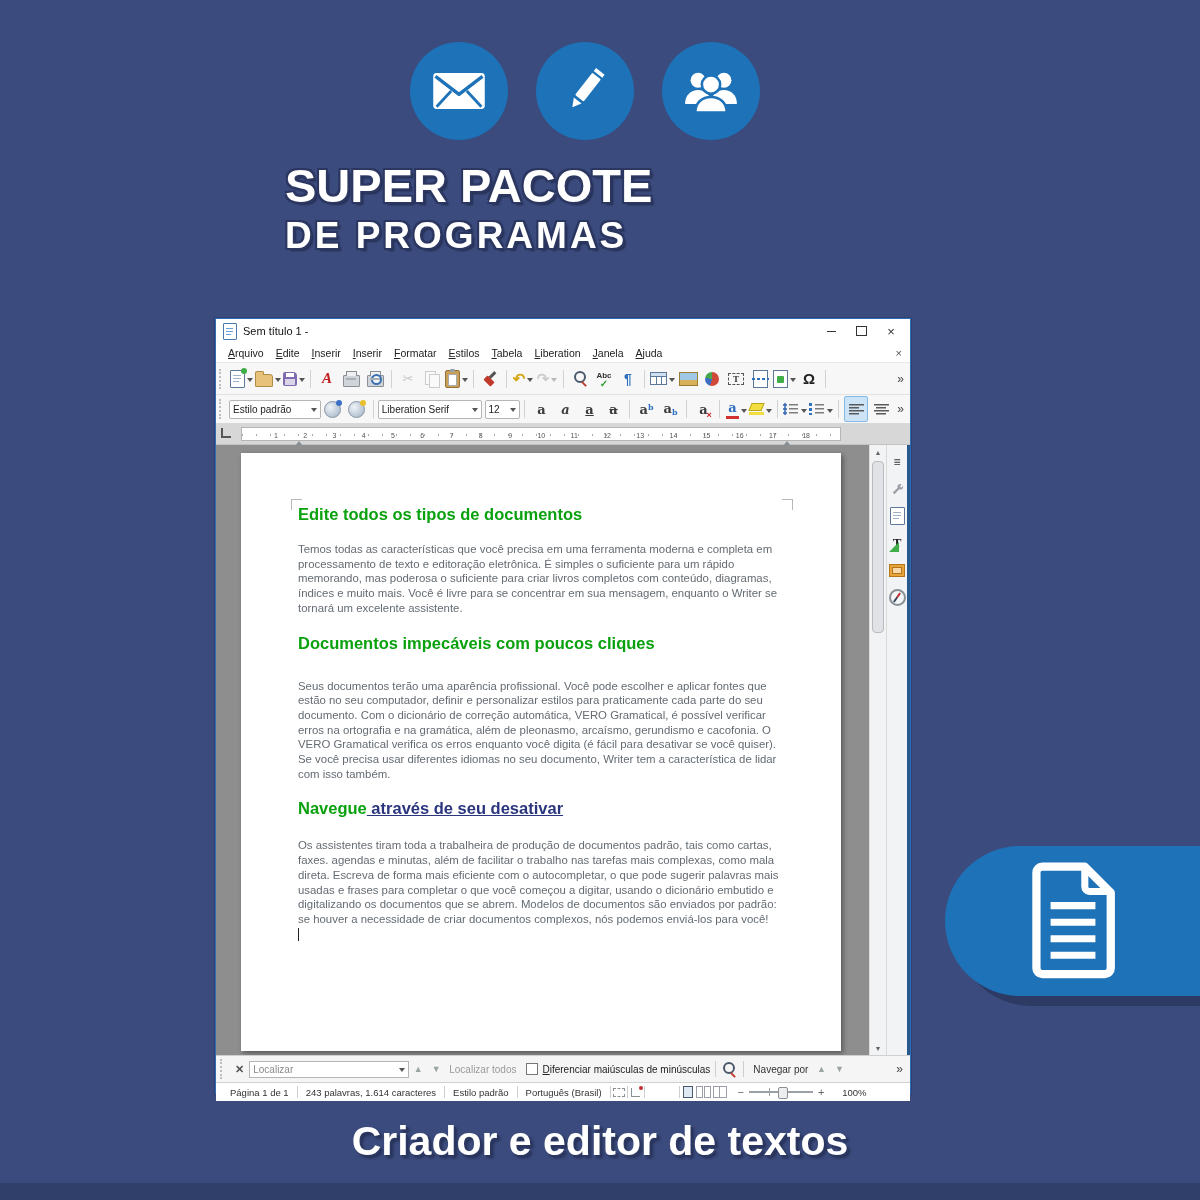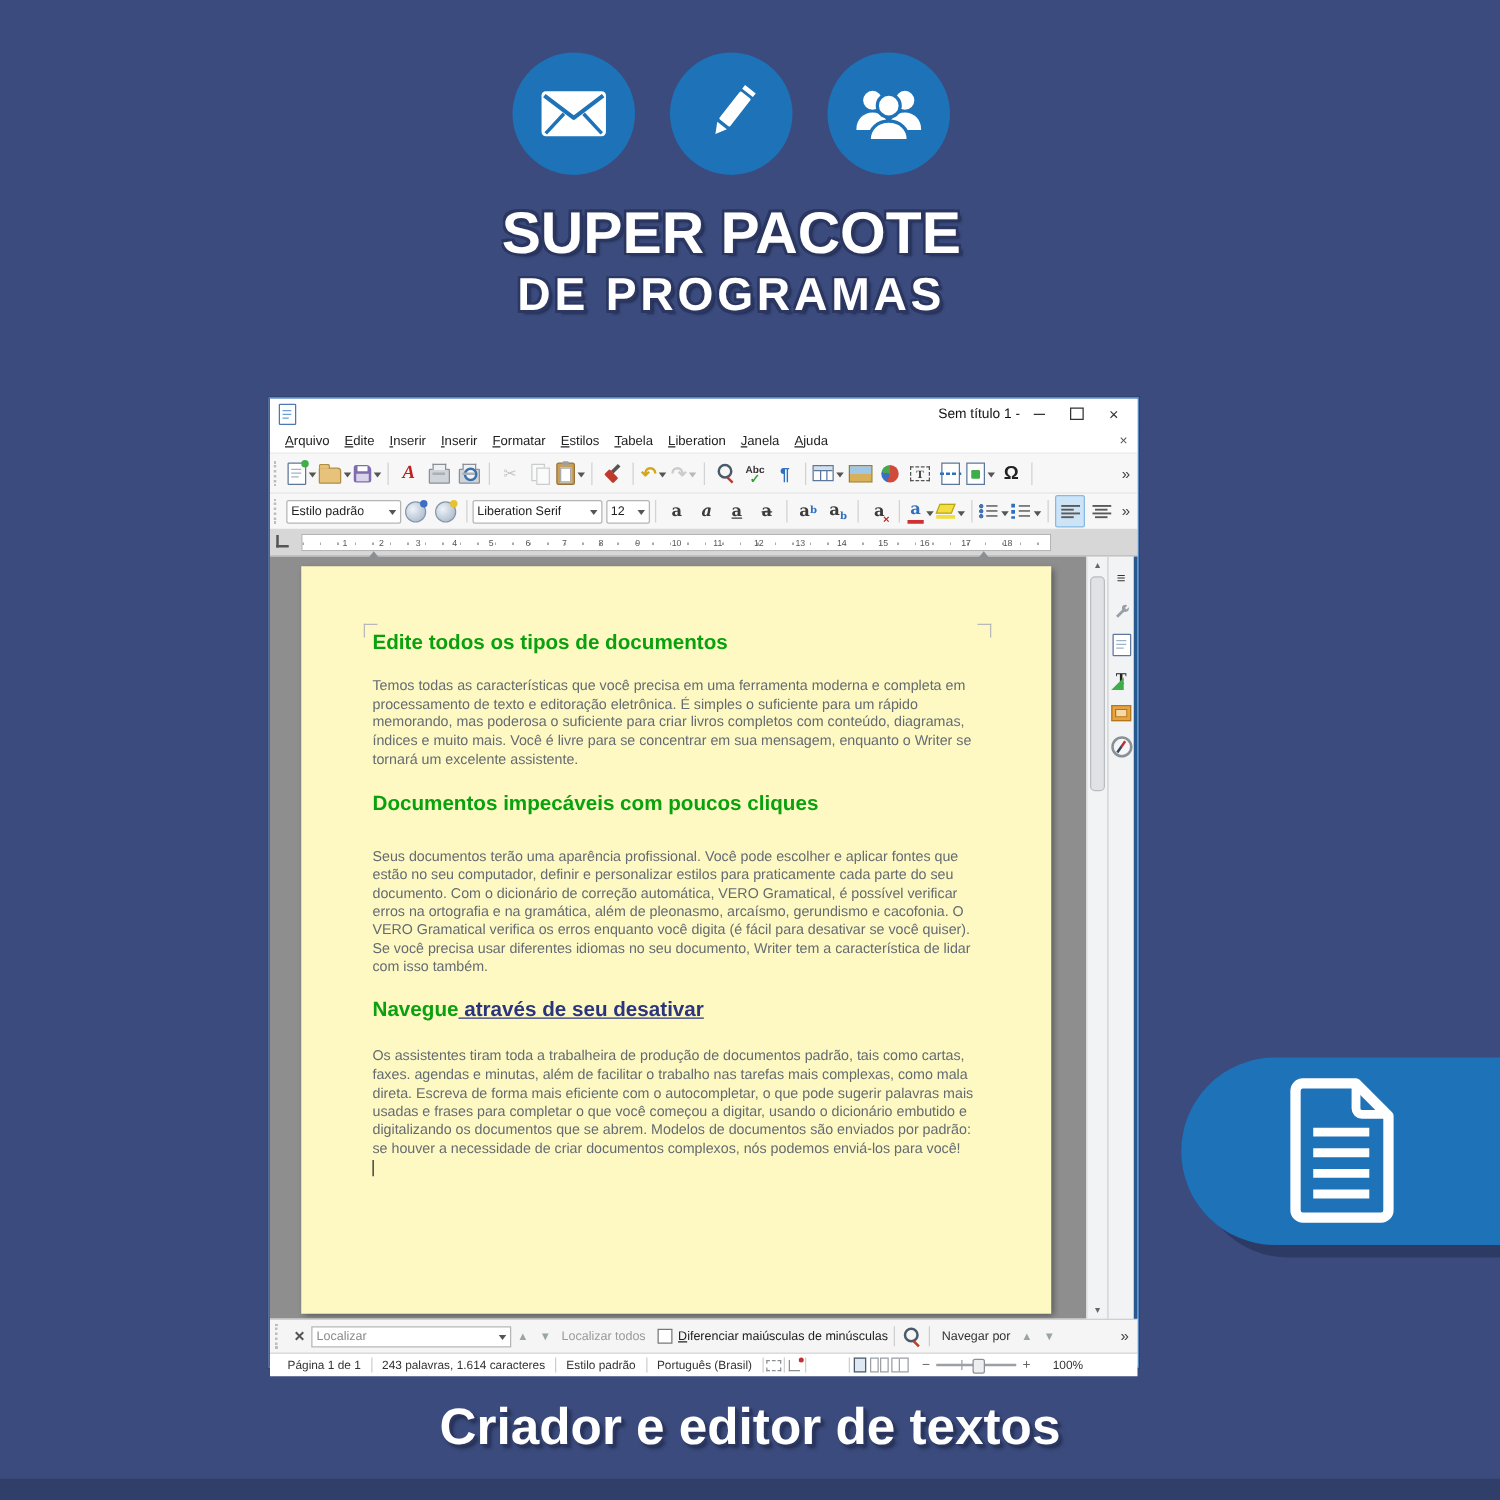--- a/index.html
+++ b/index.html
@@ -1,38 +1,38 @@
 <!DOCTYPE html>
 <html><head>
 <meta charset="utf-8">
 <style>
   html,body{margin:0;padding:0}
   body{width:1200px;height:1200px;position:relative;overflow:hidden;
        background:#3b4b7d;font-family:"Liberation Sans",sans-serif;}
 
   
-  .promo{position:absolute;left:285px;top:42px;width:600px;text-align:center}
+  .promo{position:absolute;left:285px;top:42px;width:600px;}
   .circles{display:flex;justify-content:center;gap:28px;margin-bottom:18px}
   .circle{width:98px;height:98px;border-radius:50%;background:#1d72b8;
           display:flex;align-items:center;justify-content:center}
   .t1{font-size:47px;font-weight:bold;color:#fff;letter-spacing:0;
       text-shadow:2px 2px 0 #2b3761,-2px 2px 0 #2b3761,2px -2px 0 #2b3761,-2px -2px 0 #2b3761,3px 3px 2px #222c4e}
   .t2{font-size:37px;font-weight:bold;color:#fff;letter-spacing:3px;margin-top:2px;
       text-shadow:2px 2px 0 #2b3761,-2px 2px 0 #2b3761,2px -2px 0 #2b3761,-2px -2px 0 #2b3761,3px 3px 2px #222c4e}
 
   
   .window{position:absolute;left:215px;top:318px;width:696px;height:776px;background:#fff;
           border:1px solid #2e6db5;box-sizing:border-box;box-shadow:0 0 0 1px rgba(20,40,80,.25)}
   .titlebar{height:24px;display:flex;align-items:center;padding:0 4px;background:#fff;font-size:11px;color:#111}
   .appic{width:12px;height:15px;margin:0 6px 0 3px;background:
      linear-gradient(#6a9fd8 0 0) 2px 4px/7px 1px no-repeat,
      linear-gradient(#6a9fd8 0 0) 2px 7px/7px 1px no-repeat,
      linear-gradient(#6a9fd8 0 0) 2px 10px/5px 1px no-repeat,#fff;
      border:1px solid #4a7ab0;border-radius:1px}
-  .wtitle{flex:1;text-align:right}
+  .wtitle{flex:1;text-align:left}
   .wc{width:30px;height:20px;display:flex;align-items:center;justify-content:center;color:#333;font-size:13px}
   .wc.min i{width:9px;height:1px;background:#333;display:block}
   .wc.max i{width:9px;height:8px;border:1px solid #333;display:block}
 
   .menubar{height:19px;display:flex;align-items:center;padding:0 6px;background:#fff;
            font-size:10.5px;color:#222;border-bottom:1px solid #e8e8e8}
   .menu-item{display:inline-block;padding:2px 6px;cursor:default}
   .menu-item::first-letter{text-decoration:underline}
   .menuclose{margin-left:auto;color:#555;font-size:11px;padding-right:2px}
 
@@ -152,21 +152,21 @@
   .rnums{position:absolute;left:32px;right:30px;top:0;height:14px;display:flex;justify-content:space-between;
          align-items:center;font-size:7px;color:#555}
   .rticks{position:absolute;left:0;right:0;top:6px;height:2px;
           background:repeating-linear-gradient(90deg,#aaa 0 1px,transparent 1px 14px)}
   .imark{position:absolute;top:9px;width:0;height:0;border:4px solid transparent;border-bottom:5px solid #8a8f94}
   .imark.l{left:53px}.imark.r{left:541px}
 
   
   .docwrap{display:flex;height:610px;background:#8e8e8e}
   .docarea{flex:1;position:relative;overflow:hidden}
-  .page{position:absolute;left:25px;top:8px;width:600px;height:598px;background:#fef9c3;
+  .page{position:absolute;left:25px;top:8px;width:600px;height:598px;background:#ffffff;
         box-shadow:2px 2px 5px rgba(0,0,0,.4)}
   .pagepad{padding:52px 55px 0 57px;position:relative}
   .cmark{position:absolute;top:46px;width:10px;height:10px}
   .cmark.tl{left:50px;border-left:1px solid #b8b8b8;border-top:1px solid #b8b8b8}
   .cmark.tr{right:48px;border-right:1px solid #b8b8b8;border-top:1px solid #b8b8b8}
   .dh{font-size:16.5px;font-weight:bold;margin:0 0 18px;letter-spacing:0}
   .dh .grn{color:#09a10d}
   .dh .nvy{color:#2a357e;text-decoration:underline}
   .dp{font-size:11.4px;line-height:1.29;color:#646b72;margin:0 0 18px}
   .cursor{width:1px;height:13px;background:#222;margin-top:1px}

